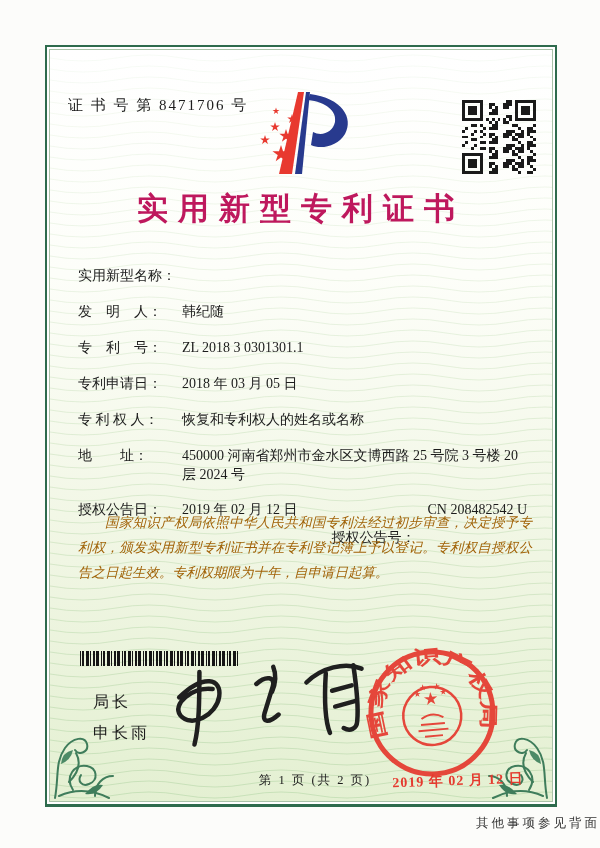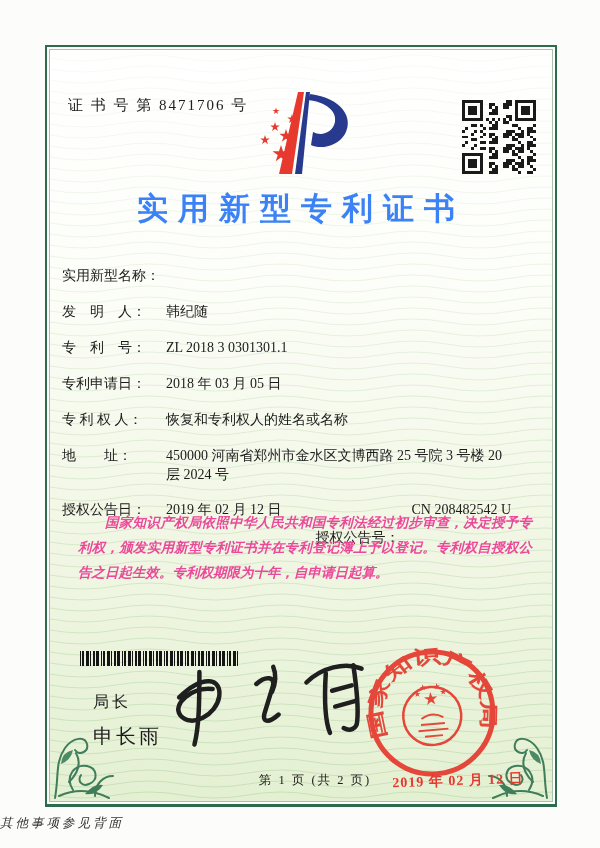--- a/index.html
+++ b/index.html
@@ -8,41 +8,41 @@
   .frame{position:absolute;left:45px;top:45px;width:508px;height:757px;
          border:2px solid #2e6b4d;border-bottom-width:3px;background:#ffffff;}
   .frame-line{position:absolute;inset:2px;border:1px solid #a9c2a8;pointer-events:none;}
   .bg-tint{position:absolute;inset:3px;background:linear-gradient(180deg,#ffffff 0%,#fdfef9 30%,#f2f7e6 62%,#e4f0d2 100%);}
   .waves{position:absolute;inset:3px;width:502px;height:751px;}
   .content{position:absolute;inset:3px;}
   .cert-no{position:absolute;left:18px;top:46px;font-size:15px;letter-spacing:2px;}
   .logo{position:absolute;left:198px;top:38px;width:115px;height:90px;}
   .qr{position:absolute;left:412px;top:50px;width:74px;height:74px;}
   .title{position:absolute;left:0;top:138px;width:100%;text-align:center;
-         font-size:31px;font-weight:700;letter-spacing:10px;color:#3b82f6;}
-  .fields{position:absolute;left:12px;top:216px;width:452px;font-size:14px;}
+         font-size:31px;font-weight:700;letter-spacing:10px;color:#be185d;}
+  .fields{position:absolute;left:28px;top:216px;width:452px;font-size:14px;}
   .frow{display:flex;align-items:flex-start;line-height:20px;margin-bottom:16px;}
   .flabel{flex:0 0 104px;white-space:nowrap;}
   .fvalue{flex:1;line-height:20px;}
   .frow.addr .fvalue{line-height:19px;}
   .pair2{margin-left:34px;display:flex;}
   .pair2 .flabel{flex:0 0 96px;margin-top:28px;}
   .body-text{position:absolute;left:28px;top:460px;width:454px;
-             font-size:13.5px;line-height:25px;font-style:italic;color:#ec4899;font-weight:bold;}
+             font-size:13.5px;line-height:25px;font-style:italic;color:#a16207;}
   .body-text p{margin:0;text-indent:2em;text-align:justify;}
   .barcode{position:absolute;left:30px;top:601px;width:165px;height:15px;}
   .sign-title{position:absolute;left:43px;top:642px;font-size:16px;letter-spacing:3px;}
-  .sign-name{position:absolute;left:43px;top:673px;font-size:20px;letter-spacing:3px;}
+  .sign-name{position:absolute;left:43px;top:673px;font-size:16px;letter-spacing:3px;}
   .signature{position:absolute;left:92px;top:598px;width:230px;height:118px;transform:rotate(-4deg);}
   .seal{position:absolute;left:315px;top:596px;width:134px;height:134px;transform:rotate(-5deg);opacity:.92;}
   .seal-date{position:absolute;left:312px;top:722px;width:192px;text-align:center;
              color:#e5392e;font-size:14px;font-weight:700;letter-spacing:1px;transform:rotate(-2deg);}
   .page-no{position:absolute;left:6px;bottom:12px;width:100%;text-align:center;font-size:12.5px;letter-spacing:2px;margin-left:8px;}
-  .footer-note{position:absolute;left:0;top:815px;width:100%;text-align:left;
-               font-size:12.5px;font-style:italic;letter-spacing:3px;color:#333;}
+  .footer-note{position:absolute;left:0;top:815px;width:100%;text-align:right;
+               font-size:12.5px;letter-spacing:3px;color:#333;}
   .corner{position:absolute;width:100px;height:110px;bottom:2px;}
   .corner.left{left:2px;}
   .corner.right{right:2px;transform:scaleX(-1);}
 </style>
 </head>
 <body>
 
 <div class="page">
   <div class="frame">
     <div class="bg-tint"></div>

